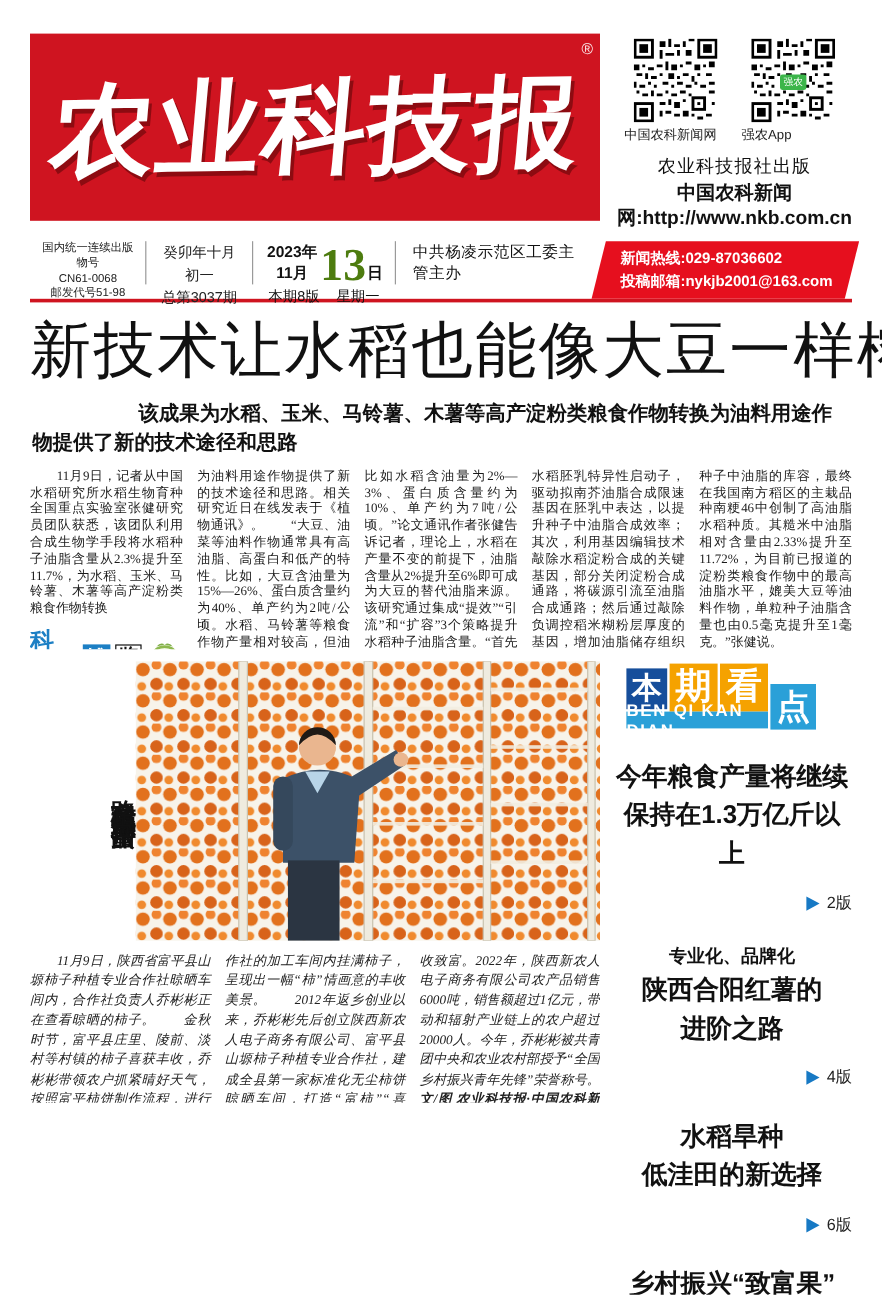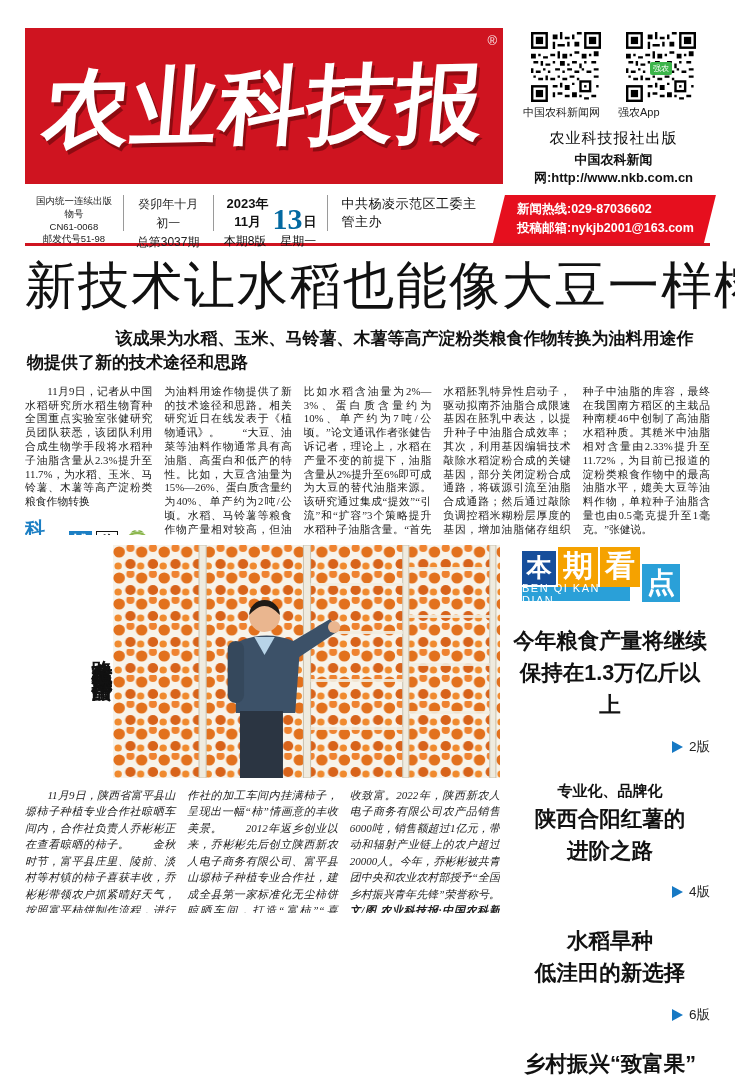--- a/index.html
+++ b/index.html
@@ -12,29 +12,29 @@
   .masthead { position:relative; width:478px; height:156px; background:#cf1420; display:flex; align-items:center; justify-content:center; }
   .masthead-title { color:#fff; font-size:86px; font-weight:900; letter-spacing:2px; transform:skewX(-6deg) rotate(-1deg); text-shadow:3px 4px 0 rgba(60,0,0,.45); font-family:"Liberation Serif", serif; white-space:nowrap; }
   .masthead-tm { position:absolute; top:5px; right:6px; color:#fff; font-size:13px; opacity:.9; }
   .qr-panel { flex:1; padding:4px 0 0 14px; display:flex; flex-direction:column; }
   .qr-row { display:flex; justify-content:space-between; padding:0 6px; }
   .qr-item { width:86px; position:relative; }
   .qr-item svg { width:70px; height:70px; display:block; margin:0 auto; }
   .qr-label { font-size:11px; margin-top:3px; color:#222; }
   .qr-badge { position:absolute; top:30px; left:50%; transform:translateX(-50%); background:#3bb54a; color:#fff; font-size:8px; padding:1px 3px; border-radius:2px; }
   .publisher { font-size:15px; font-weight:normal; text-align:center; margin-top:9px; letter-spacing:1px; }
-  .website { font-size:13px; font-weight:bold; text-align:center; margin-top:3px; }
+  .website { font-size:16px; font-weight:bold; text-align:center; margin-top:3px; }
 
   .info-row { display:flex; align-items:flex-start; margin-top:8px; height:44px; }
   .info-cell { padding:0 10px; text-align:center; }
   .sep { border-right:1px solid #9a9a9a; height:36px; }
   .info-small { font-size:9.5px; line-height:1.35; color:#222; }
   .info-mid { font-size:12px; line-height:1.6; color:#222; }
   .date-line1 { font-size:13px; font-weight:bold; display:flex; align-items:flex-end; justify-content:center; }
-  .date-big { color:#0369a1; font-size:30px; font-weight:900; line-height:.85; margin:0 1px; font-family:"Liberation Serif", serif; }
+  .date-big { color:#4d7c0f; font-size:38px; font-weight:900; line-height:.85; margin:0 1px; font-family:"Liberation Serif", serif; }
   .date-line2 { font-size:12px; margin-top:2px; display:flex; gap:14px; justify-content:center; }
   .organizer { font-size:13px; letter-spacing:.5px; padding:0 14px; }
   .banner { margin-left:auto; background:#e60f1e; transform:skewX(-14deg); padding:5px 16px 5px 18px; }
   .banner > div { transform:skewX(14deg); color:#fff; font-weight:bold; font-size:12.5px; line-height:1.5; white-space:nowrap; }
   .red-rule { height:2.5px; background:#cf1420; margin-top:4px; }
 
   
   .headline { font-size:51px; font-weight:400; letter-spacing:2px; text-align:left; margin-top:6px; white-space:nowrap; }
   .subhead { font-size:17px; font-weight:bold; line-height:1.45; margin-top:6px; text-indent:5.2em; padding:0 2px; }
   .body-cols { display:flex; gap:12px; margin-top:9px; height:150px; overflow:hidden; }
@@ -57,21 +57,21 @@
   .byline { font-weight:bold; }
 
   
   .sidebar { flex:1; padding-top:2px; }
   .kandian { position:relative; width:168px; height:56px; margin-left:12px; }
   .kd-box { position:absolute; color:#fff; font-weight:900; display:flex; align-items:center; justify-content:center; }
   .kd-1 { left:0; top:4px; width:34px; height:34px; background:#164e9b; font-size:25px; }
   .kd-2 { left:36px; top:0; width:40px; height:40px; background:#f5a200; font-size:30px; }
   .kd-3 { left:78px; top:0; width:40px; height:40px; background:#f5a200; font-size:30px; }
   .kd-4 { left:120px; top:17px; width:38px; height:38px; background:#2aa0d8; font-size:28px; }
-  .kd-bar { position:absolute; left:0; top:40px; width:108px; height:14px; background:#2aa0d8; color:#fff; font-size:11px; font-weight:normal; letter-spacing:1.5px; display:flex; align-items:center; justify-content:center; }
+  .kd-bar { position:absolute; left:0; top:40px; width:118px; height:14px; background:#2aa0d8; color:#fff; font-size:14px; font-weight:bold; letter-spacing:1.5px; display:flex; align-items:center; justify-content:center; }
   .hl-item { text-align:center; }
   .hl-kicker { font-size:15px; font-weight:bold; margin-bottom:2px; }
   .hl-title { font-size:21.5px; font-weight:900; line-height:1.5; }
   .pagemark { display:flex; align-items:center; justify-content:flex-end; gap:6px; margin-top:16px; }
   .tri { width:0; height:0; border-left:11px solid #1779c4; border-top:6.5px solid transparent; border-bottom:6.5px solid transparent; }
   .pagemark span { font-size:13.5px; color:#222; }
   .hidden-defs { position:absolute; width:0; height:0; overflow:hidden; }
 </style>
 </head>
 <body>

